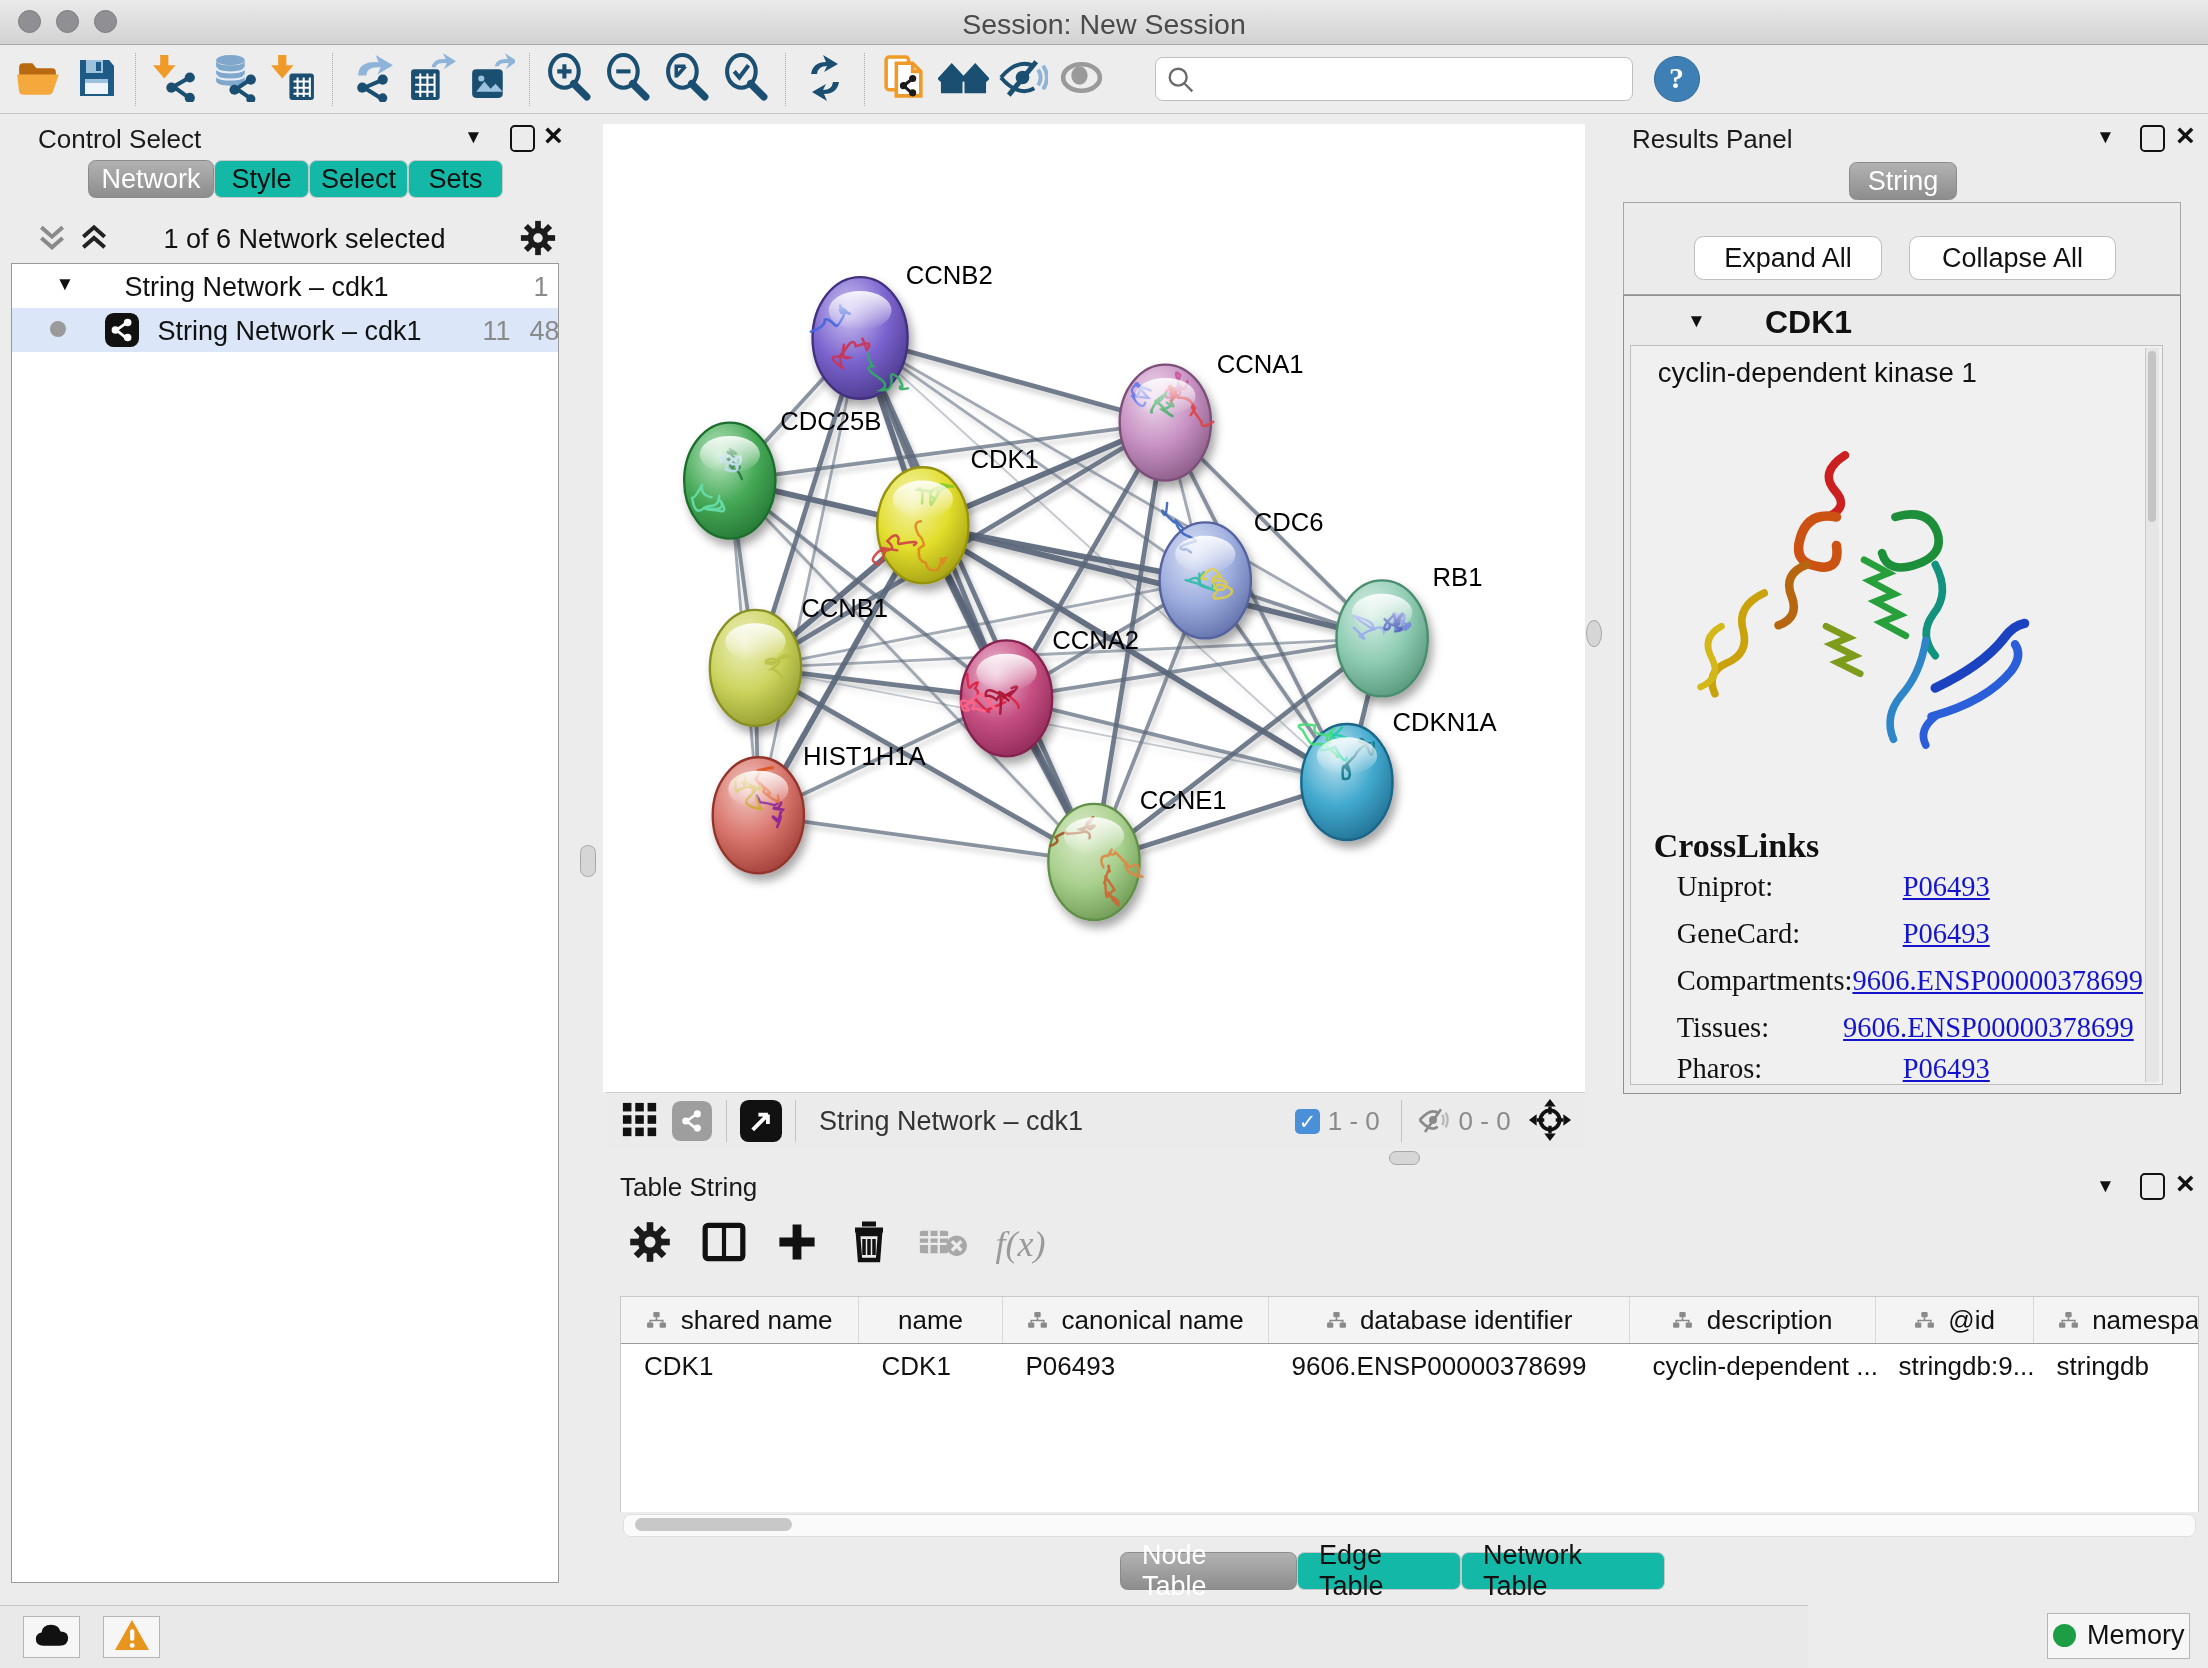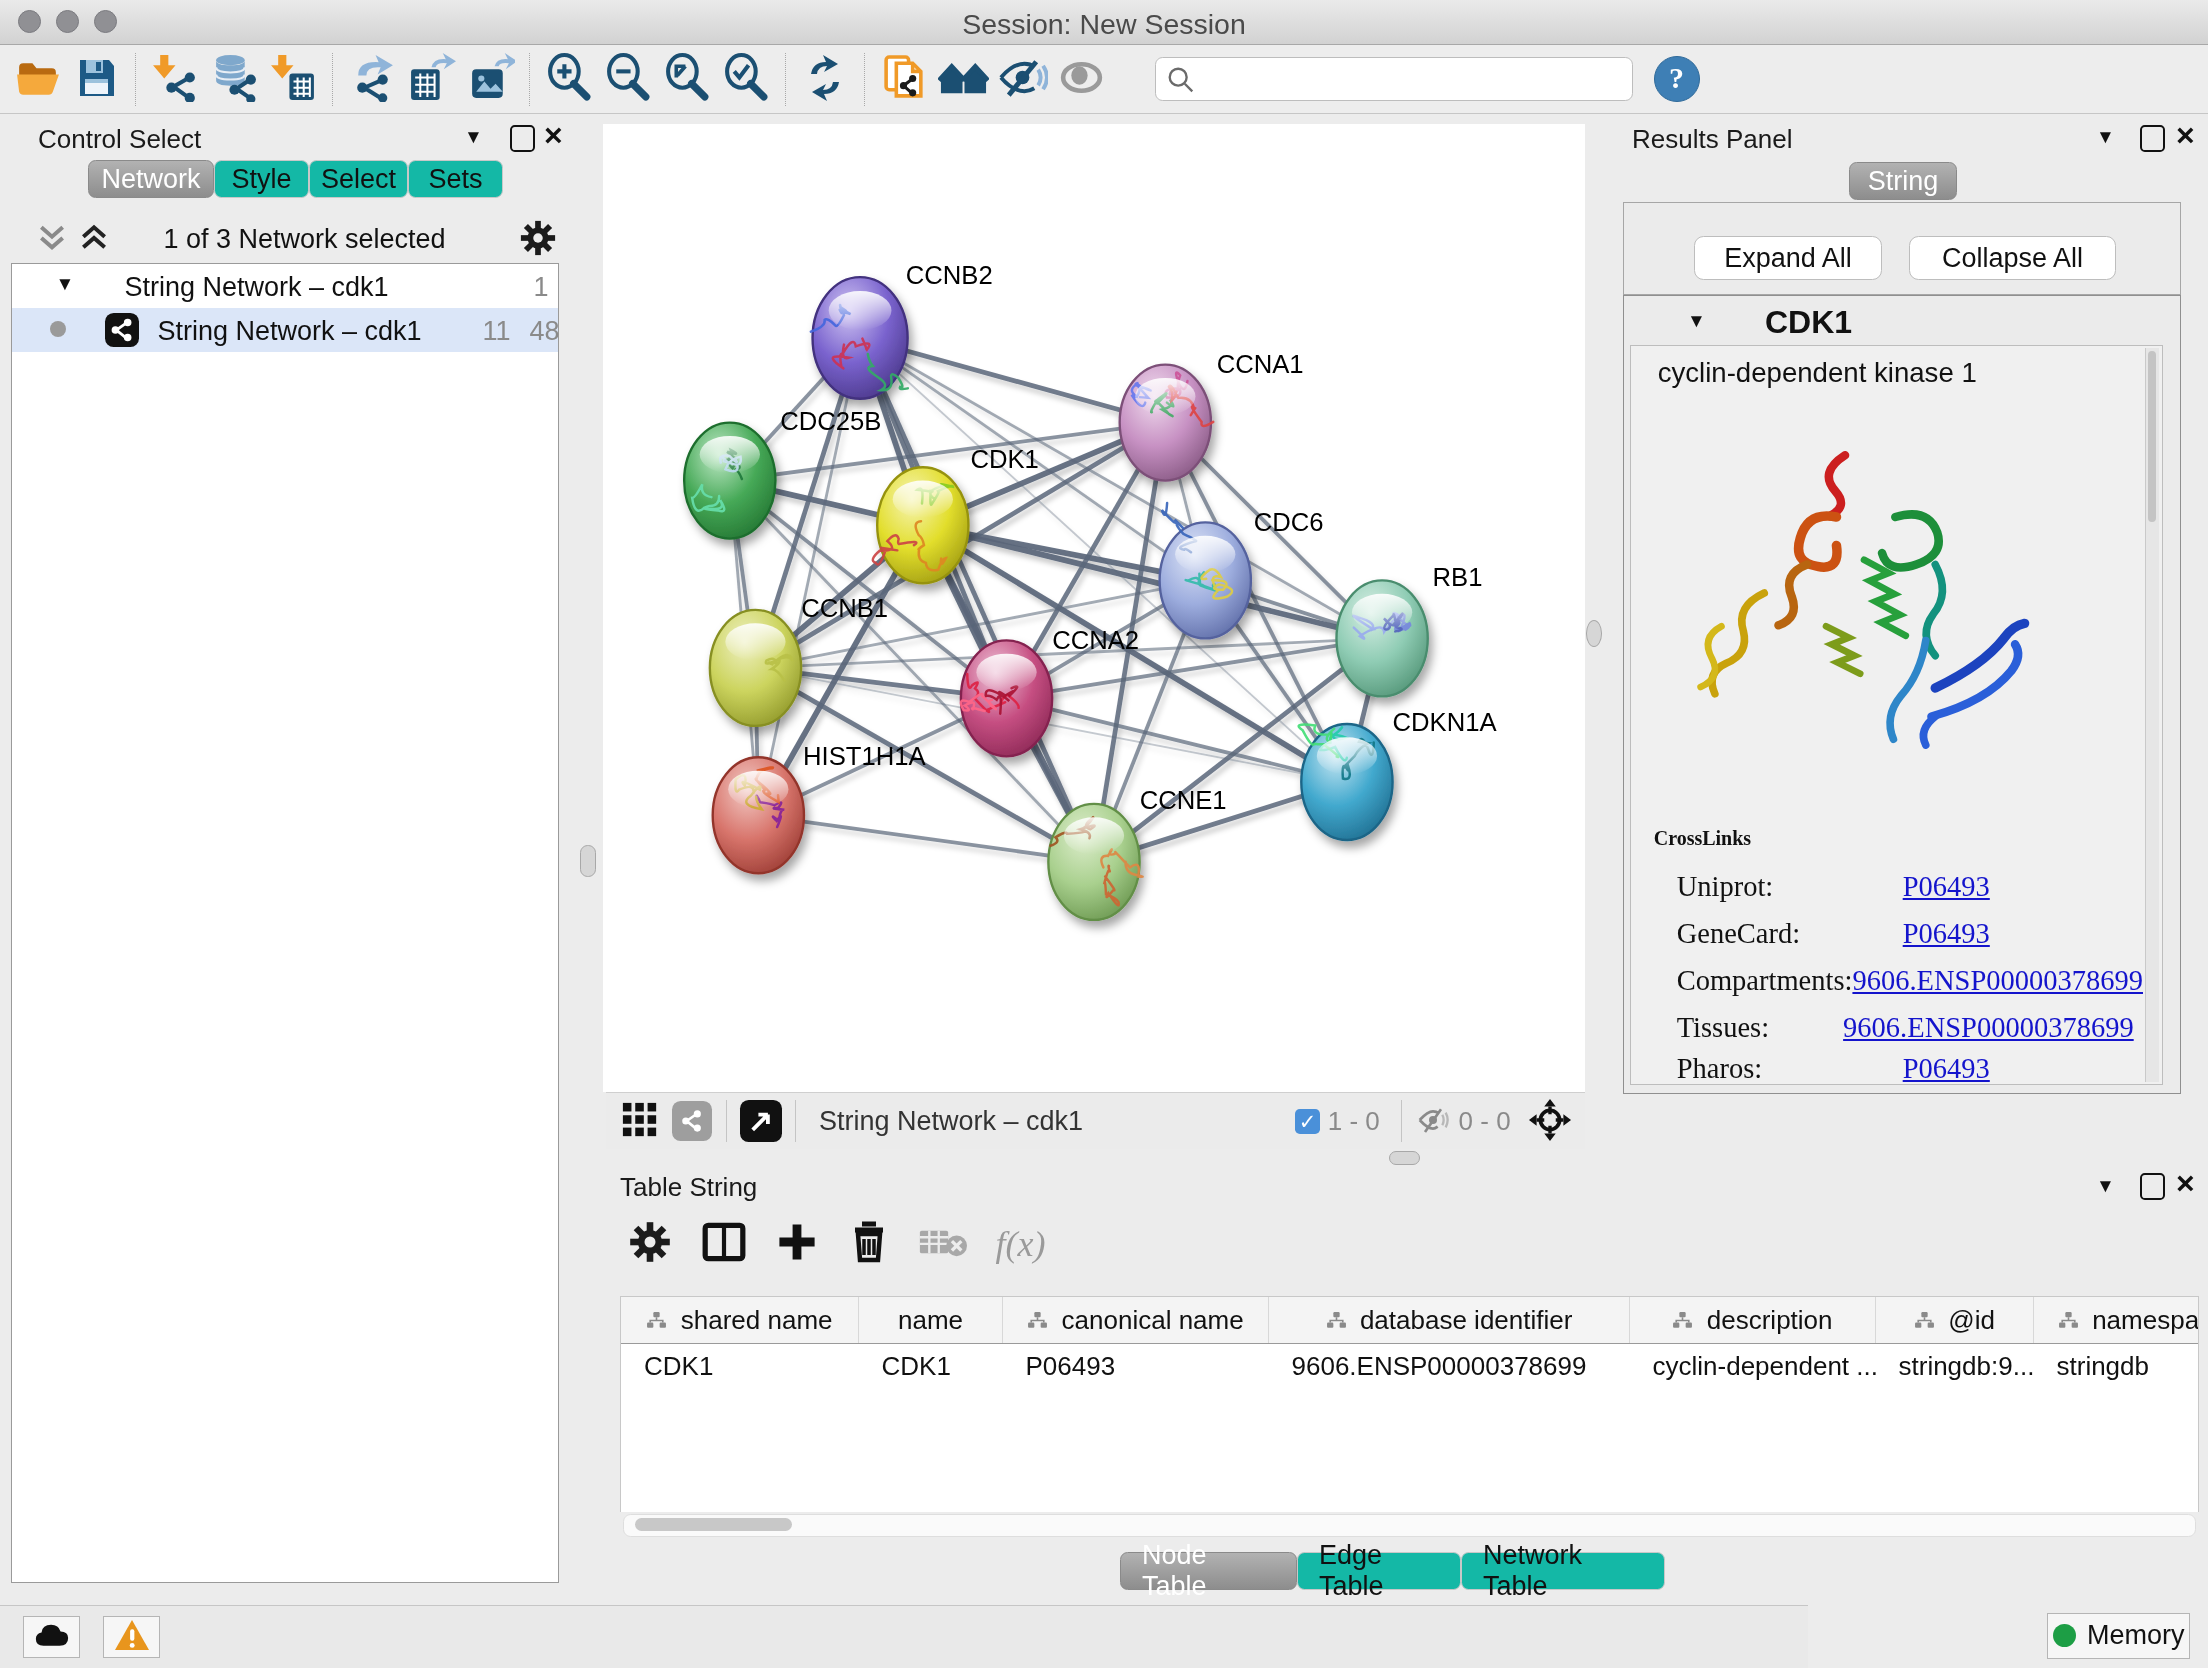--- a/index.html
+++ b/index.html
@@ -244,21 +244,21 @@
   <div class="abs" style="left:88px;top:160px;">
     <span class="tab on" style="width:126px;border-radius:7.6px;">Network</span><span class="tab off" style="width:95px">Style</span><span class="tab off" style="width:99px">Select</span><span class="tab off" style="width:95px">Sets</span>
   </div>
 
   <span class="abs" style="left:36px;top:223px;"><svg width="32" height="30" viewBox="0 0 24 22">
         <path d="M4 3l8 7 8-7M4 11l8 7 8-7" stroke="#8a8a8a" stroke-width="3" fill="none"></path>
       </svg></span>
   <span class="abs" style="left:78px;top:223px;"><svg width="32" height="30" viewBox="0 0 24 22">
         <path d="M4 10l8-7 8 7M4 18l8-7 8 7" stroke="#222" stroke-width="3" fill="none"></path>
       </svg></span>
-  <div class="abs" style="left:124px;top:224px;width:361px;text-align:center;font-size:27px;">1 of 3 Network selected</div>
+  <div class="abs" style="left:124px;top:224px;width:361px;text-align:center;font-size:27px;">1 of 6 Network selected</div>
   <span class="abs" style="left:519px;top:219px;"><svg width="38" height="38" viewBox="0 0 40 40">
         <g fill="#1b1b1b">
           <rect x="17" y="2" width="6" height="36"></rect>
           <rect x="2" y="17" width="36" height="6"></rect>
           <rect x="17" y="2" width="6" height="36" transform="rotate(45 20 20)"></rect>
           <rect x="17" y="2" width="6" height="36" transform="rotate(-45 20 20)"></rect>
           <circle cx="20" cy="20" r="11"></circle>
         </g>
         <circle cx="20" cy="20" r="5" fill="#ececec"></circle>
       </svg></span>
@@ -575,21 +575,21 @@
           <path d="M258 120q34-10 44 16 8 24-22 34-30 10-36-12" stroke="#1d8f3a" stroke-width="9"></path>
           <path d="M225 165l26 14-20 8 26 14-20 8 26 14-20 8 26 14" stroke="#27a03c" stroke-width="7"></path>
           <path d="M185 235l24 12-18 7 24 12-18 7 24 12" stroke="#7d9c1b" stroke-width="7"></path>
           <path d="M300 170q16 30-2 52-16 22 2 44" stroke="#13927e" stroke-width="8"></path>
           <path d="M290 250q-6 36-26 58-18 22-8 46" stroke="#2e86c9" stroke-width="8"></path>
           <path d="M300 300q50-24 72-52 10-14 22-16" stroke="#1c43bf" stroke-width="10"></path>
           <path d="M296 330q58-16 84-48 12-16 4-28" stroke="#2a5fd9" stroke-width="9"></path>
           <path d="M300 330q-18 14-10 30" stroke="#2a5fd9" stroke-width="8"></path>
         </svg>
       </div>
-      <div class="abs serif" style="left:23px;top:481px;font-size:20px;font-weight:bold;">CrossLinks</div>
+      <div class="abs serif" style="left:23px;top:481px;font-size:34px;font-weight:bold;">CrossLinks</div>
       <div id="crosslinks" class="abs" style="left:46px;top:525px;width:457px;">
           <div style="display: flex; margin-bottom: 15px;">
             <span class="xlabel" style="width: 226px;">Uniprot:</span>
             <a class="xlink" href="#">P06493</a>
           </div>
           <div style="display: flex; margin-bottom: 15px;">
             <span class="xlabel" style="width: 226px;">GeneCard:</span>
             <a class="xlink" href="#">P06493</a>
           </div>
           <div style="display: flex; margin-bottom: 15px;">

